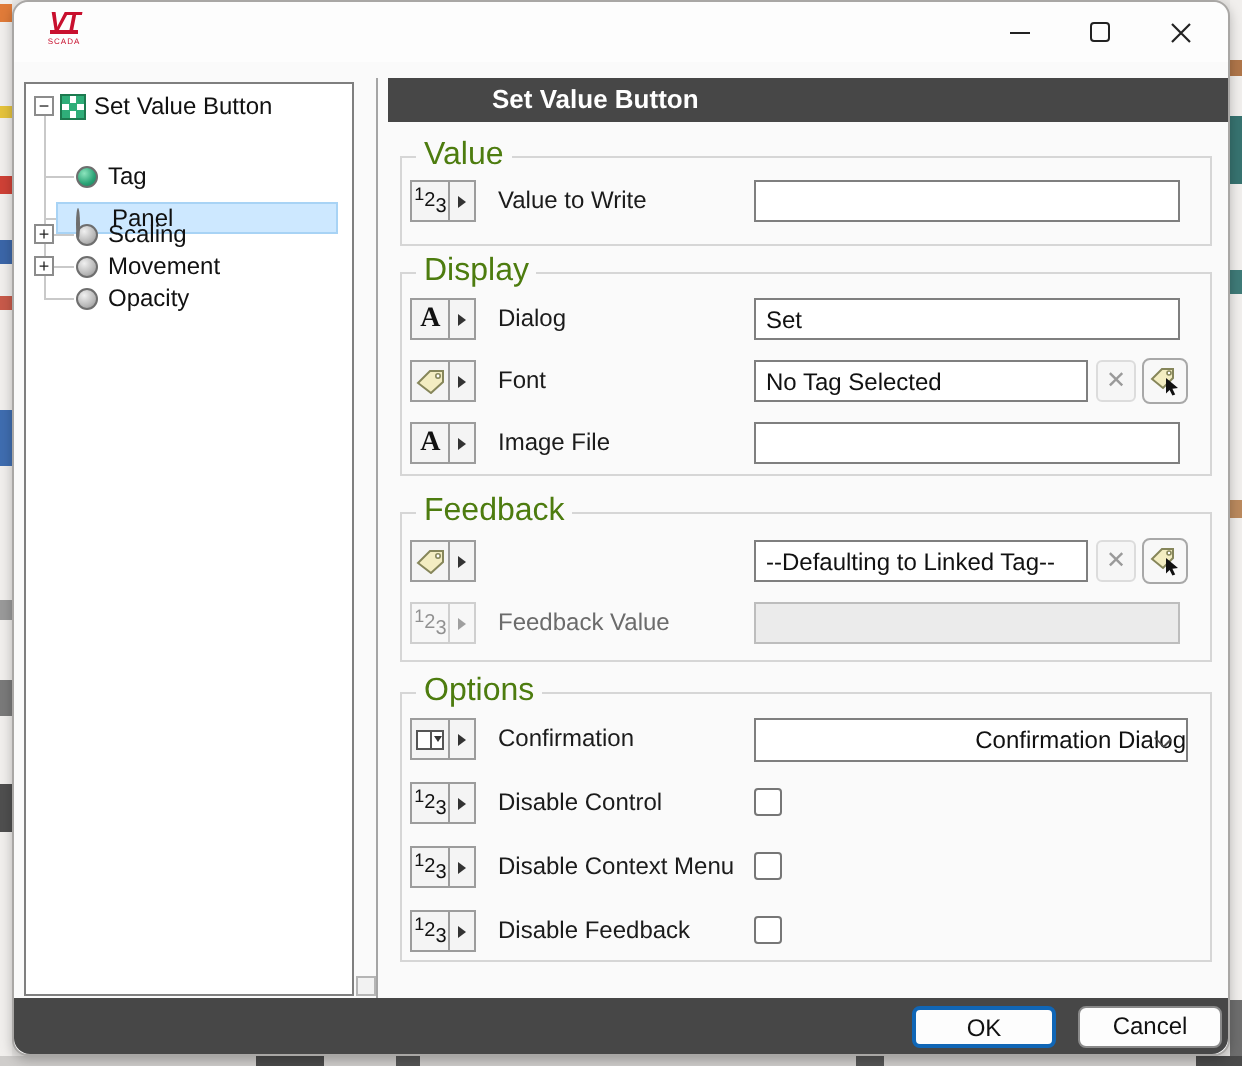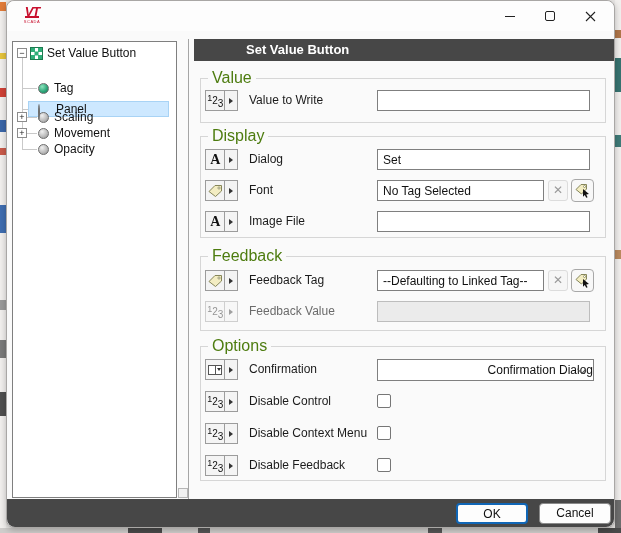--- a/index.html
+++ b/index.html
@@ -303,21 +303,20 @@
         <span class="icoseg">
           <svg width="15" height="13" viewBox="0 0 15 13">
             <polygon points="1,7.5 7,1.5 13.5,1.5 13.5,7 7.5,12.5" fill="#f3edc2" stroke="#86865a"></polygon>
             <circle cx="11" cy="4" r="1.1" fill="#fff" stroke="#86865a" stroke-width="0.8"></circle>
           </svg>
         </span>
         <span class="arrseg">
             <span class="tri-r"></span>
           </span>
       </span>
-      <span class="rlabel">Feedback Tag</span>
       <input class="tinput w-short" value="--Defaulting to Linked Tag--" style="">
       <span class="clearbtn">✕</span>
       <span class="tagselbtn">
         <svg width="16" height="15" viewBox="0 0 16 15">
           <polygon points="1,6.5 6,1.5 11.5,1.5 11.5,6 6.5,11" fill="#f3edc2" stroke="#86865a"></polygon>
           <circle cx="9.5" cy="3.5" r="1" fill="#fff" stroke="#86865a" stroke-width="0.8"></circle>
           <polygon points="8,6 14,11 11.2,11.4 12.6,14.2 11.2,14.8 9.8,12 8,13.8" fill="#111"></polygon>
         </svg>
       </span>
     </div>

